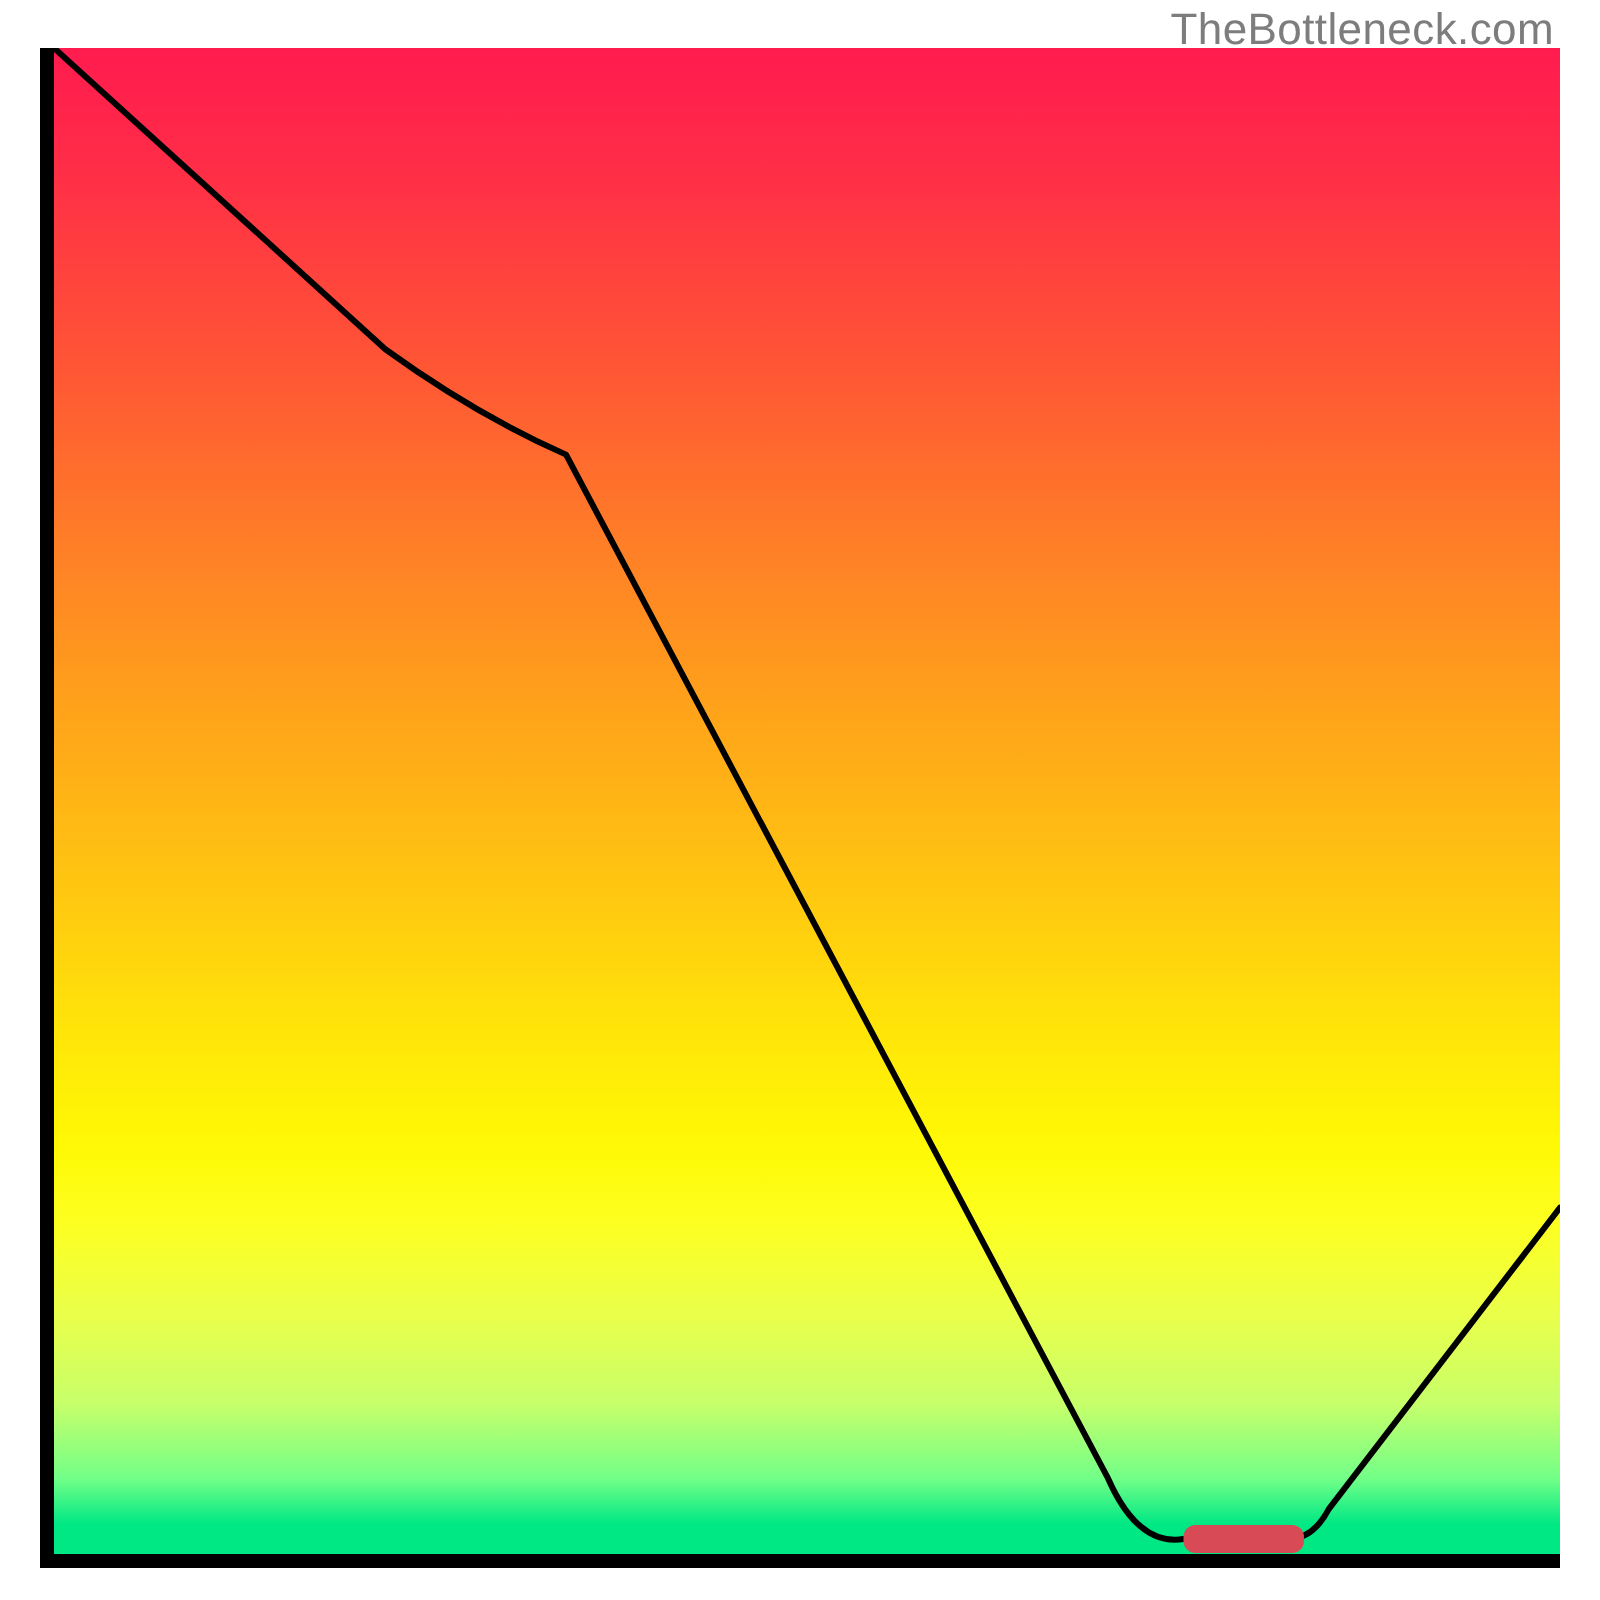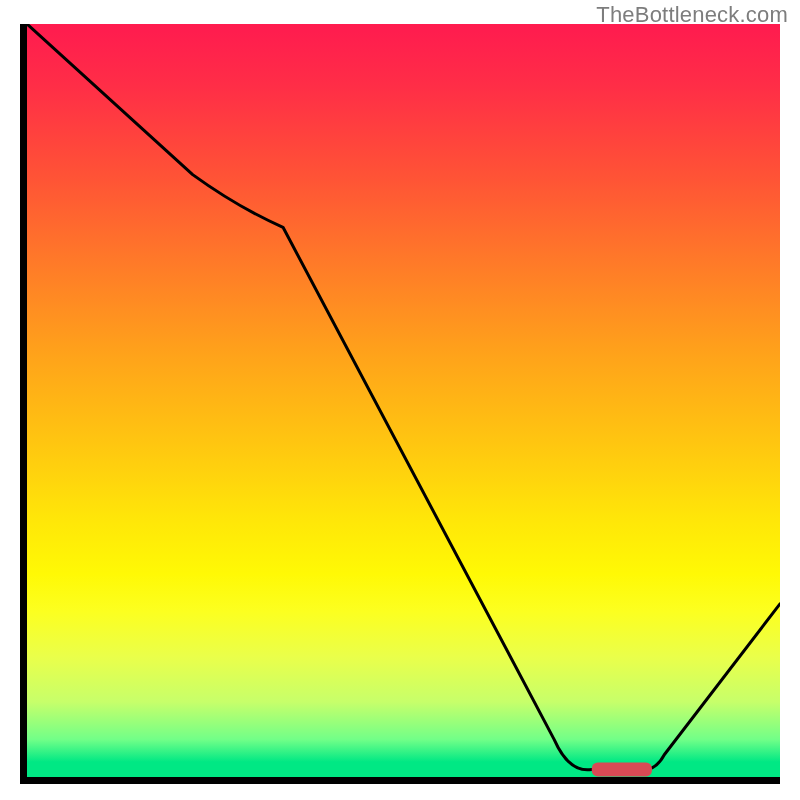--- a/index.html
+++ b/index.html
@@ -5,21 +5,21 @@
   * { margin: 0; padding: 0; box-sizing: border-box; }
   html, body { width: 800px; height: 800px; overflow: hidden; background: #fff; }
   .wrap {
     position: relative;
     width: 800px;
     height: 800px;
   }
   .watermark {
     position: absolute;
     top: 2px;
-    right: 12px;
+    right: 23px;
     font-family: Arial, Helvetica, sans-serif;
     font-size: 22px;
     color: #7d7d7d;
     letter-spacing: 0.2px;
     margin-left: 12px;
   }
   .plot {
     position: absolute;
     left: 20px;
     top: 24px;

